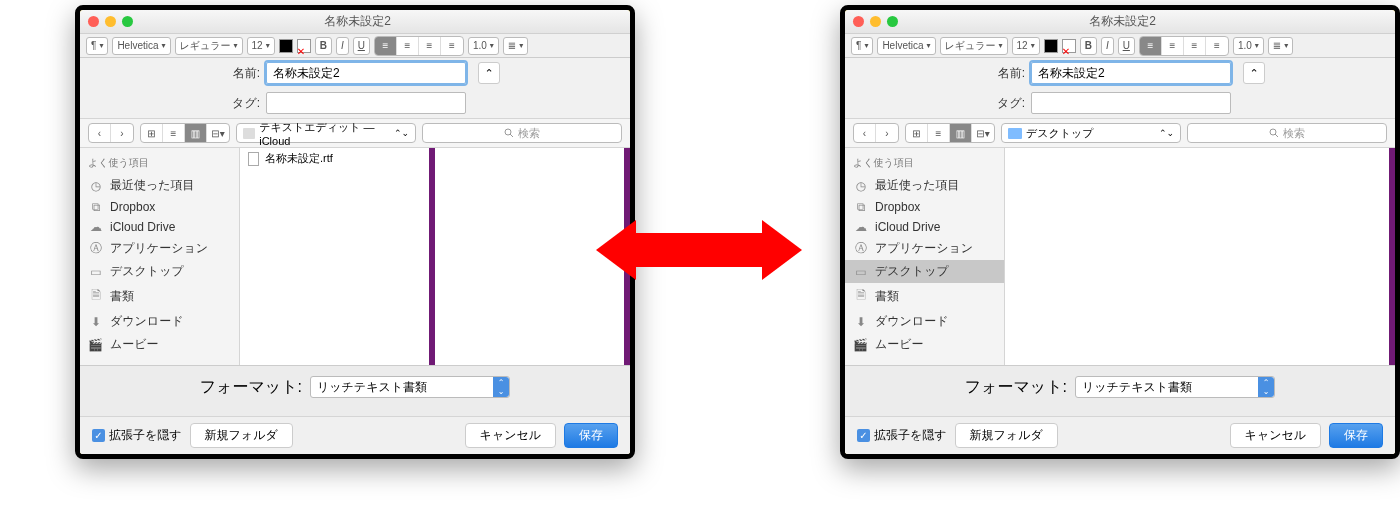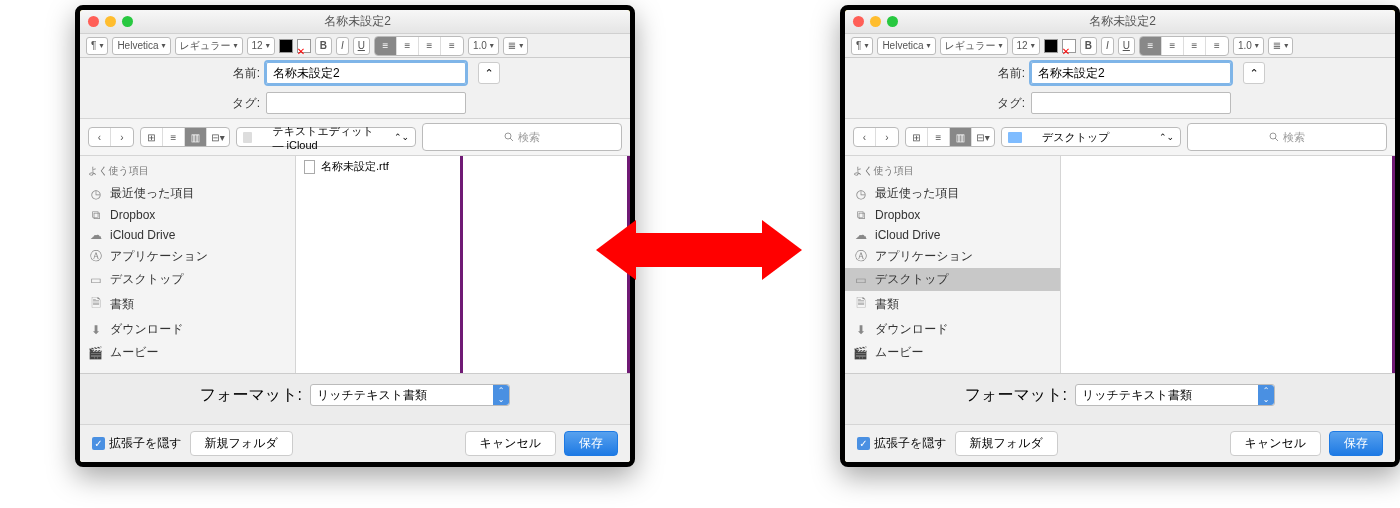--- a/index.html
+++ b/index.html
@@ -20,31 +20,31 @@
 .fieldrow { display: flex; align-items: center; padding: 4px 46px 4px 0; gap: 6px; }
 .fieldrow label { width: 180px; text-align: right; font-size: 12px; color: #333; }
 .fieldrow input { flex: 0 0 200px; height: 22px; padding: 2px 6px; font-size: 12px; border: 1px solid #bbb; background: #fff; border-radius: 2px; }
 .fieldrow input.focused { outline: 2px solid #7fb5e8; border-color: #7fb5e8; }
 .expandbtn { width: 22px; height: 22px; background: #fff; border: 1px solid #ccc; border-radius: 3px; font-size: 11px; display: inline-flex; align-items: center; justify-content: center; margin-left: 6px; }
 .navrow { display: flex; gap: 6px; align-items: center; padding: 4px 8px; border-top: 1px solid #d5d5d5; border-bottom: 1px solid #d5d5d5; background: #f5f5f5; }
 .btnseg { display: inline-flex; border: 1px solid #bbb; border-radius: 4px; overflow: hidden; background: #fff; height: 20px; }
 .btnseg .b { width: 22px; display: inline-flex; align-items: center; justify-content: center; font-size: 10px; color: #555; border-right: 1px solid #ddd; }
 .btnseg .b:last-child { border-right: 0; }
 .btnseg .b.sel { background: #888; color: #fff; }
-.locbtn { flex: 0 0 180px; height: 20px; background: #fff; border: 1px solid #bbb; border-radius: 4px; font-size: 11px; display: flex; align-items: center; padding: 0 6px; gap: 20px; }
+.locbtn { flex: 0 0 180px; height: 20px; background: #fff; border: 1px solid #bbb; border-radius: 4px; font-size: 11px; display: flex; align-items: center; padding: 0 6px; gap: 4px; }
 .locbtn .fldr { width: 14px; height: 11px; background: #7fbcff; border-radius: 1px; position: relative; }
 .locbtn .fldr.yellow { background: #ddd; }
-.searchbox { flex: 1; height: 28px; background: #fff; border: 1px solid #bbb; border-radius: 4px; display: flex; align-items: center; justify-content: center; font-size: 11px; color: #999; gap: 4px; }
+.searchbox { flex: 1; height: 20px; background: #fff; border: 1px solid #bbb; border-radius: 4px; display: flex; align-items: center; justify-content: center; font-size: 11px; color: #999; gap: 4px; }
 .browser { display: flex; height: 218px; background: #fff; border-bottom: 1px solid #ccc; }
-.sidebar { width: 216px; background: #f4f4f4; border-right: 1px solid #d5d5d5; padding: 6px 0; overflow: hidden; }
+.sidebar { width: 160px; background: #f4f4f4; border-right: 1px solid #d5d5d5; padding: 6px 0; overflow: hidden; }
 .sbhdr { font-size: 10px; color: #777; padding: 2px 8px 4px; }
 .sbitem { display: flex; align-items: center; gap: 6px; padding: 3px 8px; font-size: 12px; color: #333; }
 .sbitem.sel { background: #c8c8c8; }
 .sbitem .ic { width: 16px; text-align: center; color: #888; font-size: 12px; }
-.filecol { flex: 1; border-right: 3px solid #701a75; }
+.filecol { flex: 1; border-right: 6px solid #701a75; }
 .fileitem { display: flex; gap: 6px; align-items: center; padding: 3px 8px; font-size: 11px; }
 .fileitem .doc { width: 11px; height: 14px; border: 1px solid #aaa; background: #fff; }
 .fileitem .fldrico { width: 14px; height: 11px; background: #7fbcff; border-radius: 1px; }
 .fileitem .arr { margin-left: auto; color: #999; font-size: 10px; }
 .bottom { background: #ececec; padding: 10px 12px 8px; }
 .frow { display: flex; align-items: center; gap: 8px; margin-bottom: 10px; }
 .frow label { flex: 0 0 210px; text-align: right; font-size: 16px; }
 .fmtsel { flex: 0 0 200px; height: 22px; background: #fff; border: 1px solid #bbb; border-radius: 3px; font-size: 12px; display: flex; align-items: center; padding: 0 6px; position: relative; }
 .fmtsel .stepper { position: absolute; right: 0; top: 0; bottom: 0; width: 16px; background: #4a90e2; border-radius: 0 3px 3px 0; color: #fff; font-size: 8px; display: flex; flex-direction: column; align-items: center; justify-content: center; }
 .btnrow { display: flex; align-items: center; gap: 8px; padding: 6px 12px; border-top: 1px solid #d5d5d5; background: #f0f0f0; }

